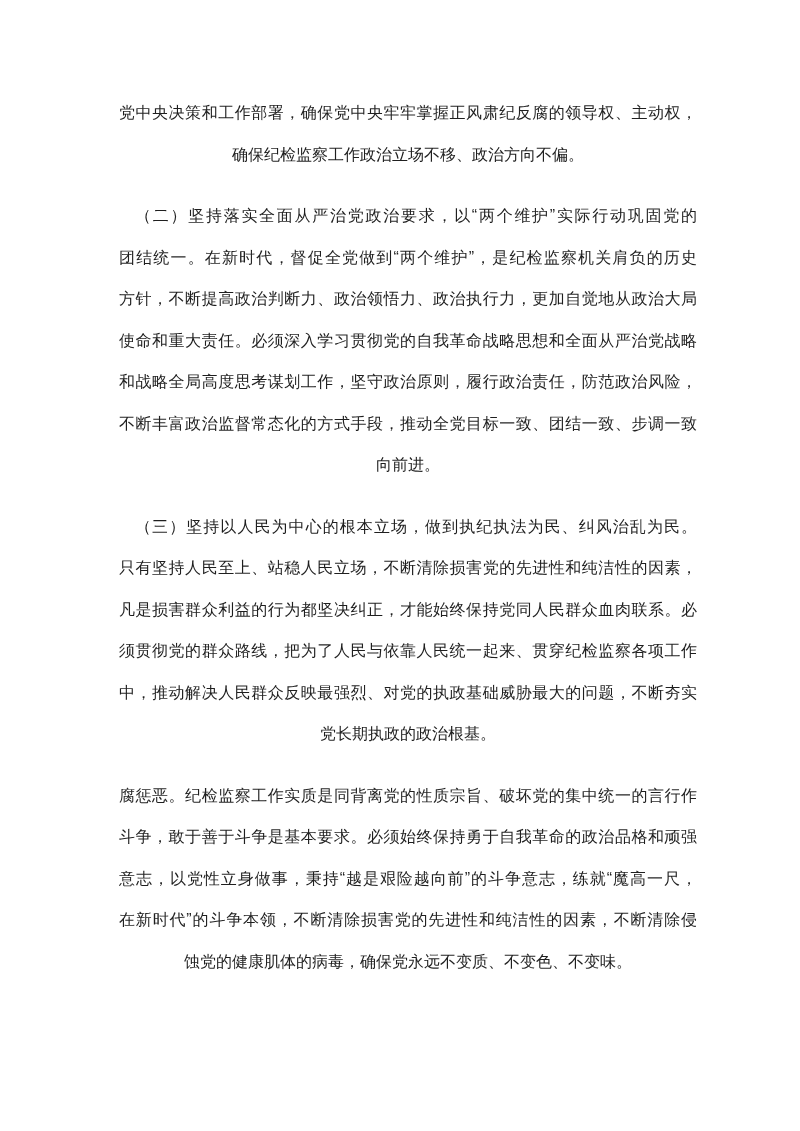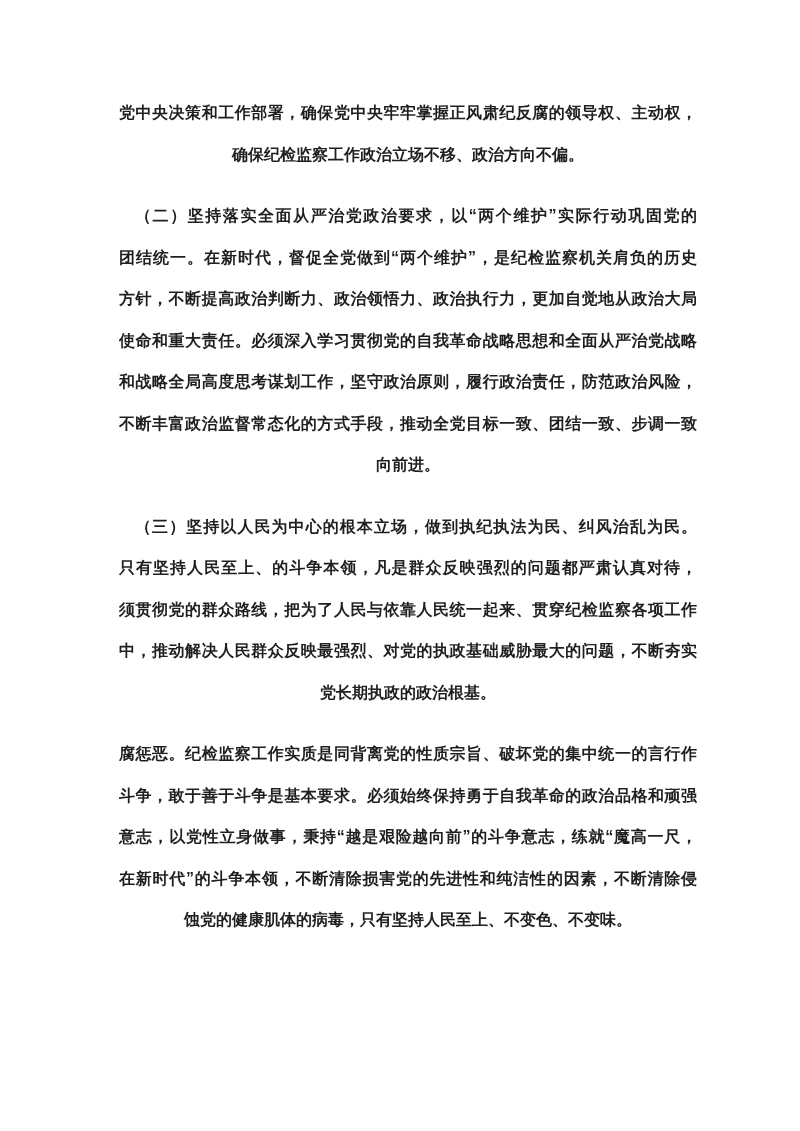--- a/index.html
+++ b/index.html
@@ -10,21 +10,20 @@
   .page {
     position: relative;
     width: 800px;
     height: 1072px;
     background: #ffffff;
     box-sizing: border-box;
     padding: 92px 103px 0 119px;
     font-family: "Liberation Sans", sans-serif;
     color: #1f1f1f;
     overflow: hidden;
-    font-weight: bold;
   }
   .para {
     margin: 0 0 20px 0;
   }
   .para:last-child {
     margin-bottom: 0;
   }
   .line {
     font-size: 16px;
     line-height: 41.5px;
@@ -57,27 +56,28 @@
     <div class="line">团结统一。在新时代，督促全党做到“两个维护”，是纪检监察机关肩负的历史</div>
     <div class="line">方针，不断提高政治判断力、政治领悟力、政治执行力，更加自觉地从政治大局</div>
     <div class="line">使命和重大责任。必须深入学习贯彻党的自我革命战略思想和全面从严治党战略</div>
     <div class="line">和战略全局高度思考谋划工作，坚守政治原则，履行政治责任，防范政治风险，</div>
     <div class="line">不断丰富政治监督常态化的方式手段，推动全党目标一致、团结一致、步调一致</div>
     <div class="line final">向前进。</div>
   </div>
 
   <div class="para">
     <div class="line indent">（三）坚持以人民为中心的根本立场，做到执纪执法为民、纠风治乱为民。</div>
-    <div class="line">只有坚持人民至上、的斗争本领，凡是群众反映强烈的问题都严肃认真对待，</div>
+    <div class="line">只有坚持人民至上、站稳人民立场，不断清除损害党的先进性和纯洁性的因素，</div>
+    <div class="line">凡是损害群众利益的行为都坚决纠正，才能始终保持党同人民群众血肉联系。必</div>
     <div class="line">须贯彻党的群众路线，把为了人民与依靠人民统一起来、贯穿纪检监察各项工作</div>
     <div class="line">中，推动解决人民群众反映最强烈、对党的执政基础威胁最大的问题，不断夯实</div>
     <div class="line final">党长期执政的政治根基。</div>
   </div>
 
   <div class="para">
     <div class="line">腐惩恶。纪检监察工作实质是同背离党的性质宗旨、破坏党的集中统一的言行作</div>
     <div class="line">斗争，敢于善于斗争是基本要求。必须始终保持勇于自我革命的政治品格和顽强</div>
     <div class="line">意志，以党性立身做事，秉持“越是艰险越向前”的斗争意志，练就“魔高一尺，</div>
     <div class="line">在新时代”的斗争本领，不断清除损害党的先进性和纯洁性的因素，不断清除侵</div>
-    <div class="line final">蚀党的健康肌体的病毒，只有坚持人民至上、不变色、不变味。</div>
+    <div class="line final">蚀党的健康肌体的病毒，确保党永远不变质、不变色、不变味。</div>
   </div>
 
 </div>
 
 </body></html>

